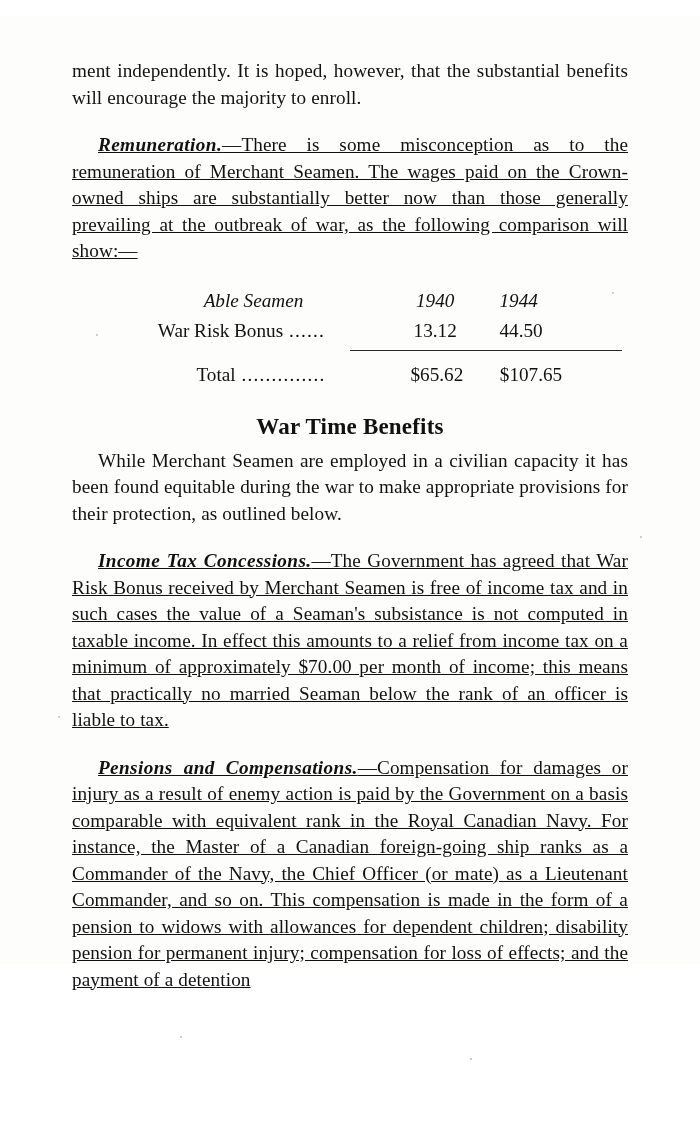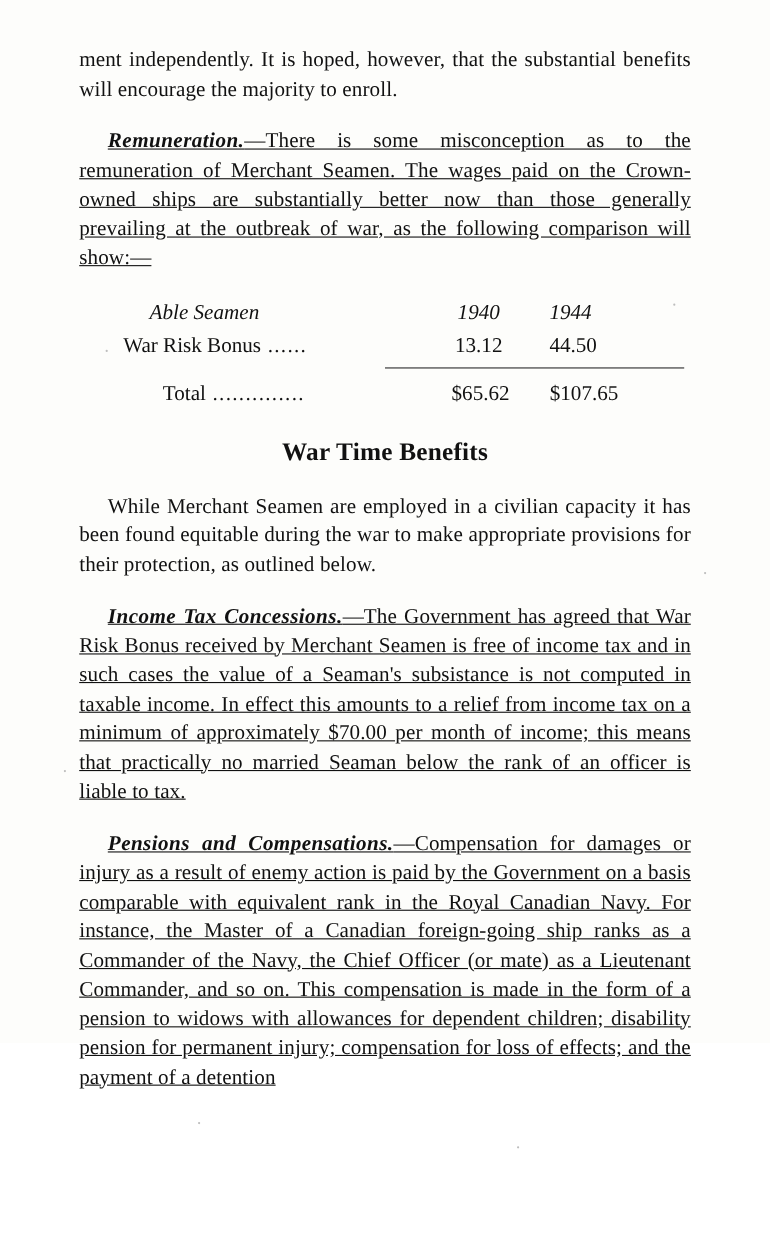--- a/index.html
+++ b/index.html
@@ -10,21 +10,21 @@
   body {
     width: 700px;
     height: 1128px;
     position: relative;
     font-family: "Liberation Serif", serif;
     color: #111111;
     overflow: hidden;
   }
   .page {
     position: absolute;
-    left: 0; top: 0;
+    left: 0; top: 16px;
     width: 700px;
     height: 948px;
     background: #fdfdfb;
   }
   .content {
     position: absolute;
     left: 72px;
     top: 42px;
     width: 556px;
   }
@@ -45,41 +45,42 @@
   }
   .runin {
     font-weight: bold;
     font-style: italic;
     letter-spacing: 0.4px;
   }
   h2.section-title {
     font-size: 23px;
     font-weight: bold;
     text-align: center;
-    margin: 26px 0 24px 0;
+    margin: 26px 0 8px 0;
     letter-spacing: 0.2px;
     font-family: "Liberation Serif", serif;
   }
 
   
   .wage-table {
     margin: 22px 0 6px 0;
     width: 100%;
     border-collapse: collapse;
     font-size: 19.2px;
   }
   .wage-table td {
     padding: 1px 0 1px 0;
     line-height: 25px;
     vertical-align: bottom;
   }
   .wt-label {
     width: 258px;
     padding-left: 40px !important;
     white-space: nowrap;
+    text-align: center;
   }
   .wt-col1 {
     width: 150px;
     text-align: center;
   }
   .wt-col2 {
     width: 150px;
     text-align: left;
   }
   .wage-table tr.head td {

